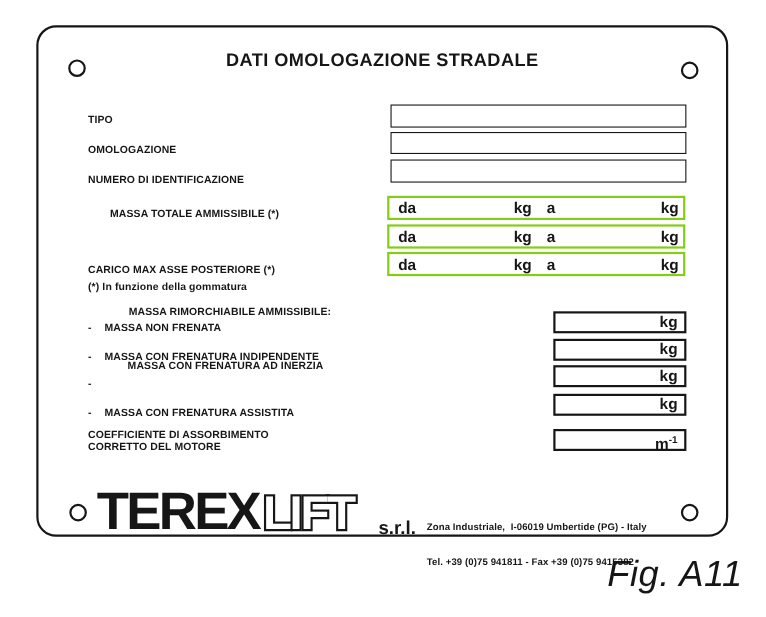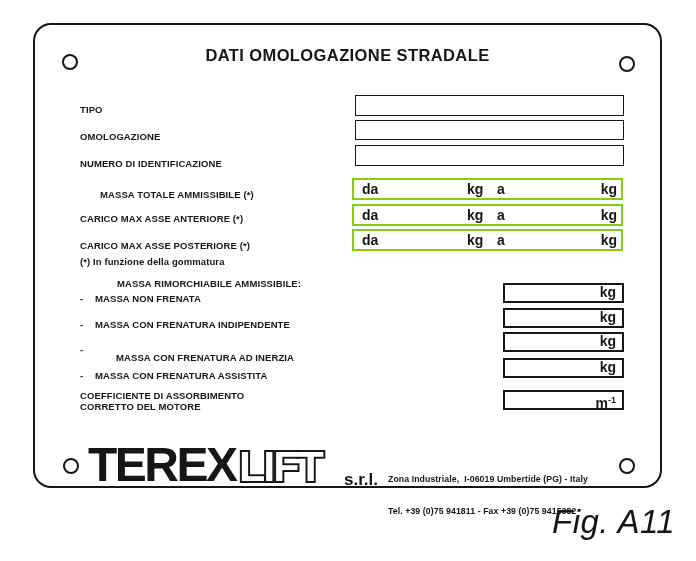--- a/index.html
+++ b/index.html
@@ -70,21 +70,20 @@
 
     <div class="lbl" style="top:80px;">TIPO</div>
     <div class="lbl" style="top:107px;">OMOLOGAZIONE</div>
     <div class="lbl" style="top:134px;">NUMERO DI IDENTIFICAZIONE</div>
 
     <div class="box" style="top:70px; height:21px;"></div>
     <div class="box" style="top:95px; height:20px;"></div>
     <div class="box" style="top:120px; height:21px;"></div>
 
     <div class="lbl" style="top:165px;padding-left:20px;">MASSA TOTALE AMMISSIBILE (*)</div>
-    <div class="lbl" style="top:189px;">CARICO MAX ASSE ANTERIORE (*)</div>
     <div class="lbl" style="top:216px;">CARICO MAX ASSE POSTERIORE (*)</div>
     <div class="lbl" style="top:232px;">(*) In funzione della gommatura</div>
 
     <div class="rbox" style="top:153px;">
       <span class="r-da">da</span>
       <span class="r-kg1">kg</span>
       <span class="r-a">a</span>
       <span class="r-kg2">kg</span>
     </div>
     <div class="rbox" style="top:179px;">
@@ -102,21 +101,21 @@
 
     <div class="lbl" style="top:254px;padding-left:37px;">MASSA RIMORCHIABILE AMMISSIBILE:</div>
 
     <div class="dash" style="top:269px;">-</div>
     <div class="lbl item" style="top:269px;">MASSA NON FRENATA</div>
 
     <div class="dash" style="top:295px;">-</div>
     <div class="lbl item" style="top:295px;">MASSA CON FRENATURA INDIPENDENTE</div>
 
     <div class="dash" style="top:320px;">-</div>
-    <div class="lbl item" style="top:328px;padding-left:21px;">MASSA CON FRENATURA AD INERZIA</div>
+    <div class="lbl item" style="top:303px;padding-left:21px;">MASSA CON FRENATURA AD INERZIA</div>
 
     <div class="dash" style="top:346px;">-</div>
     <div class="lbl item" style="top:346px;">MASSA CON FRENATURA ASSISTITA</div>
 
     <div class="kbox" style="top:258px;">
       <span>kg</span>
     </div>
     <div class="kbox" style="top:283px;">
       <span>kg</span>
     </div>

